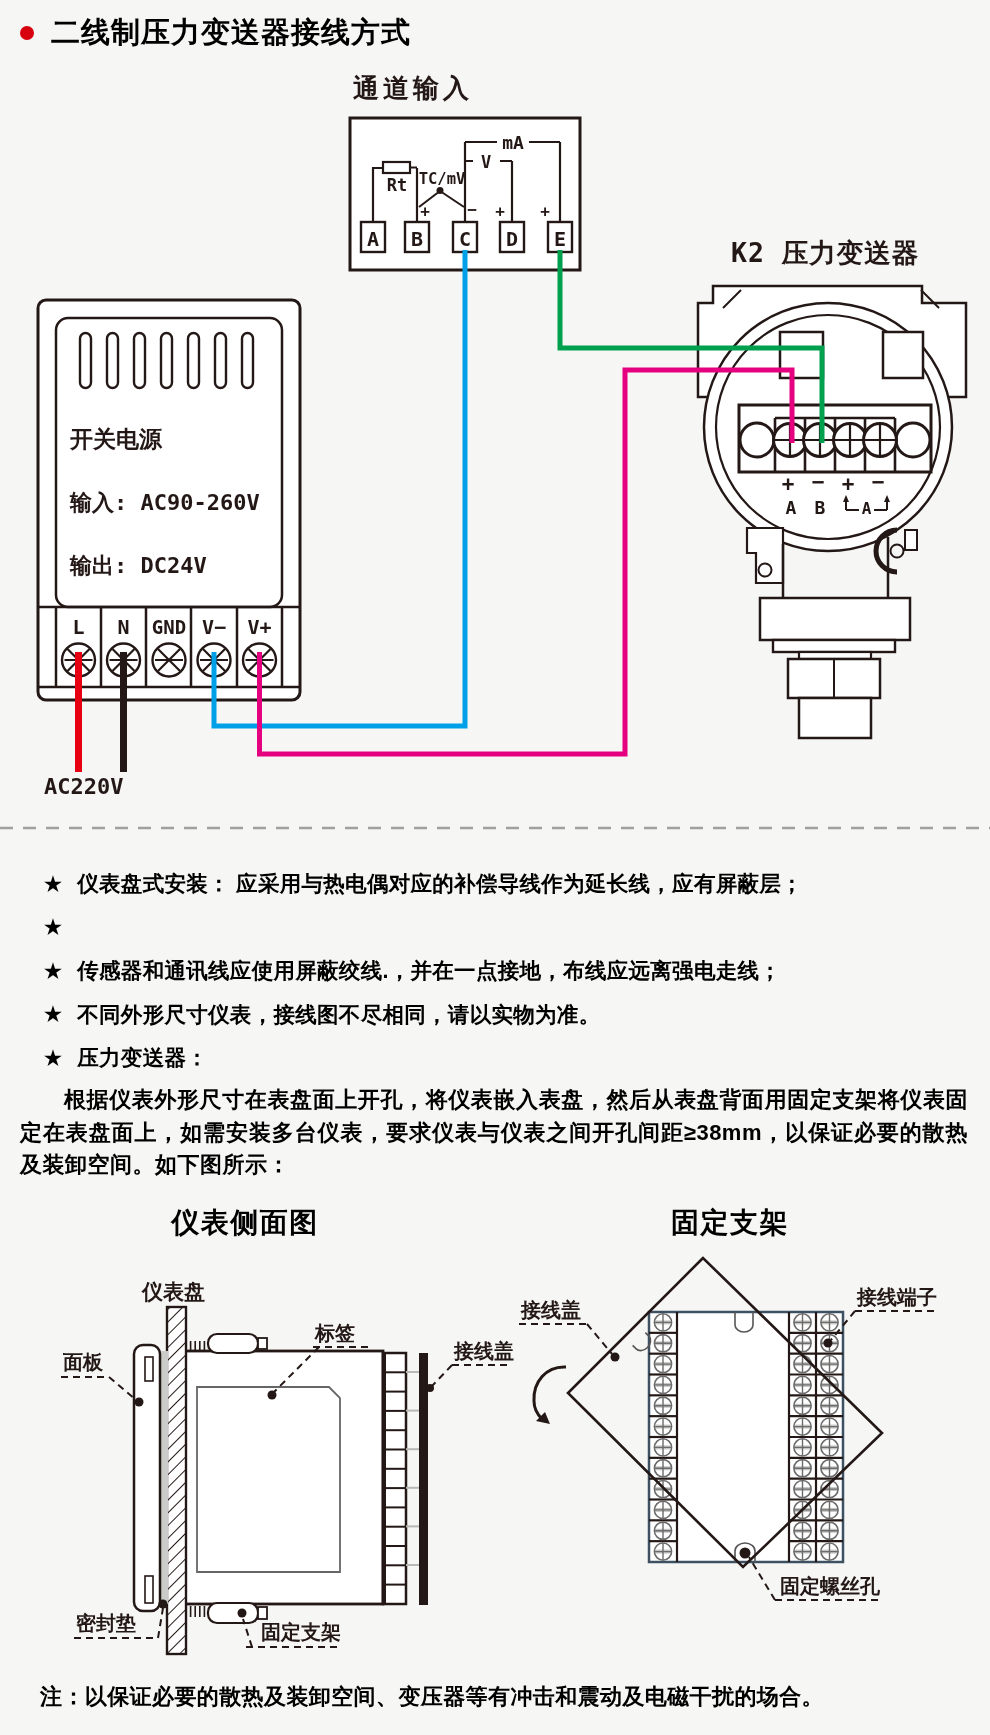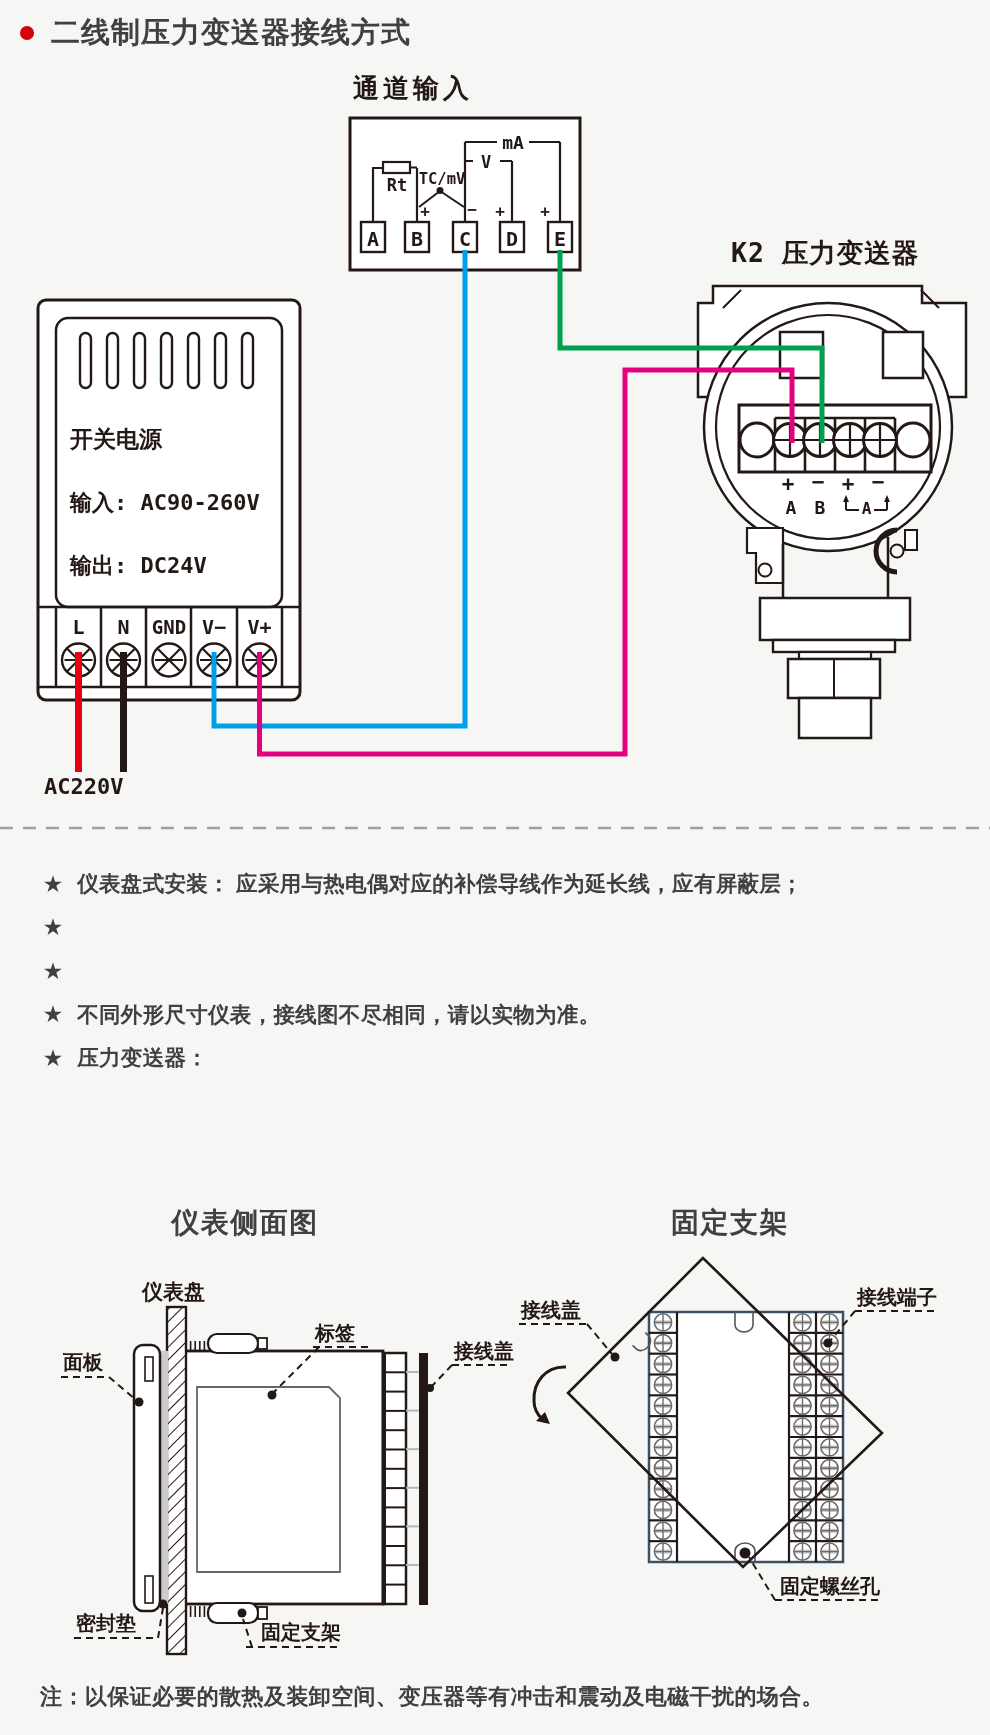--- a/index.html
+++ b/index.html
@@ -1,16 +1,16 @@
 <!DOCTYPE html>
 <html><head>
 <meta charset="utf-8">
 <style>
   body{margin:0;background:#f6f6f4;}
-  .canvas{position:relative;width:990px;height:1735px;background:#f6f6f4;color:#404040;
+  .canvas{position:relative;width:990px;height:1735px;background:#f6f6f4;color:#000000;
           font-family:"Liberation Sans",sans-serif;overflow:hidden;}
   svg{position:absolute;left:0;top:0;}
   svg text{fill:#231815;}
   .ln{stroke:#231815;fill:none;}
   .bx{stroke:#231815;fill:#ffffff;}
   .cjk{font-family:"Liberation Sans",sans-serif;font-weight:600;}
   .mono{font-family:"DejaVu Sans Mono",monospace;font-weight:700;}
   .dash{stroke:#231815;stroke-width:2;fill:none;stroke-dasharray:7 5;}
   .page-title{position:absolute;left:20px;top:13px;display:flex;align-items:center;gap:17px;}
   .page-title .dot{width:14px;height:14px;border-radius:50%;background:#d7000f;}
@@ -414,29 +414,31 @@
   <div class="notes">
     <div class="note-row">
         <span class="star">★</span>
         <span>仪表盘式安装： 应采用与热电偶对应的补偿导线作为延长线，应有屏蔽层；</span>
       </div>
     <div class="note-row">
         <span class="star">★</span>
       </div>
     <div class="note-row">
         <span class="star">★</span>
+        <span>传感器和通讯线应使用屏蔽绞线.，并在一点接地，布线应远离强电走线；</span>
       </div>
     <div class="note-row">
         <span class="star">★</span>
         <span>不同外形尺寸仪表，接线图不尽相同，请以实物为准。</span>
       </div>
     <div class="note-row">
         <span class="star">★</span>
         <span>压力变送器：</span>
       </div>
   </div>
 
+  <div class="install-para">根据仪表外形尺寸在表盘面上开孔，将仪表嵌入表盘，然后从表盘背面用固定支架将仪表固定在表盘面上，如需安装多台仪表，要求仪表与仪表之间开孔间距≥38mm，以保证必要的散热及装卸空间。如下图所示：</div>
 
   <div class="fig-title left">仪表侧面图</div>
   <div class="fig-title right">固定支架</div>
 
   <div class="footnote">注：以保证必要的散热及装卸空间、变压器等有冲击和震动及电磁干扰的场合。</div>
 </div>
 
 </body></html>

